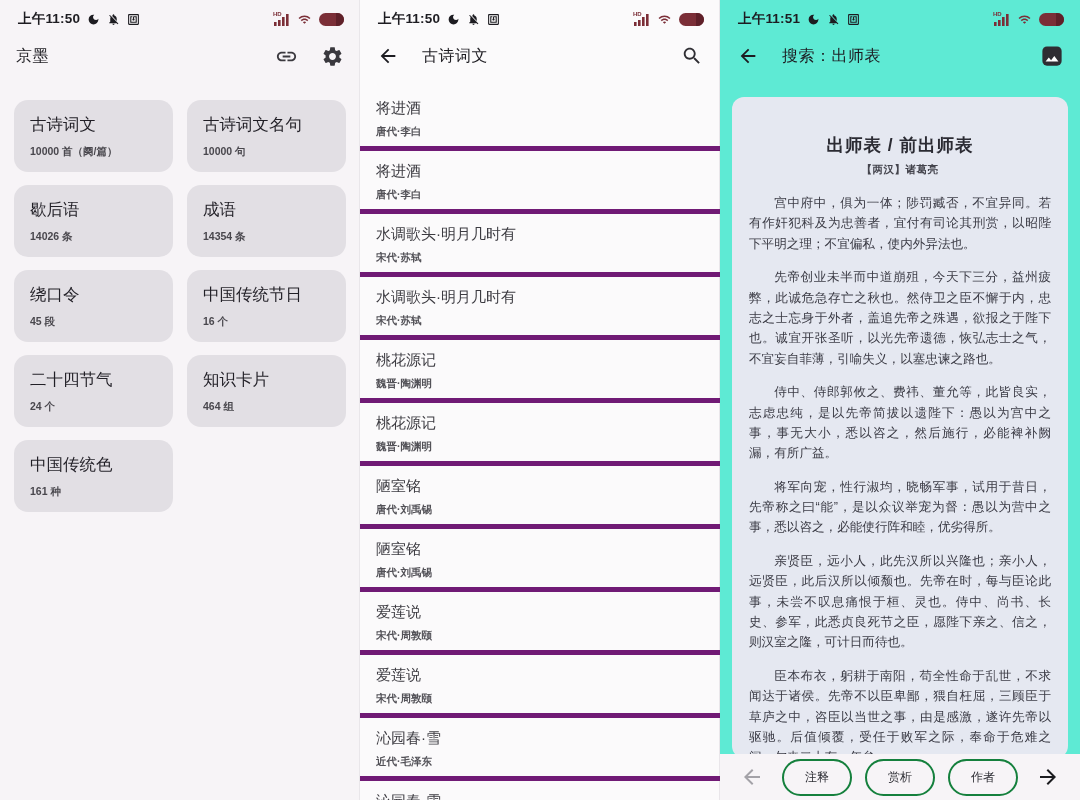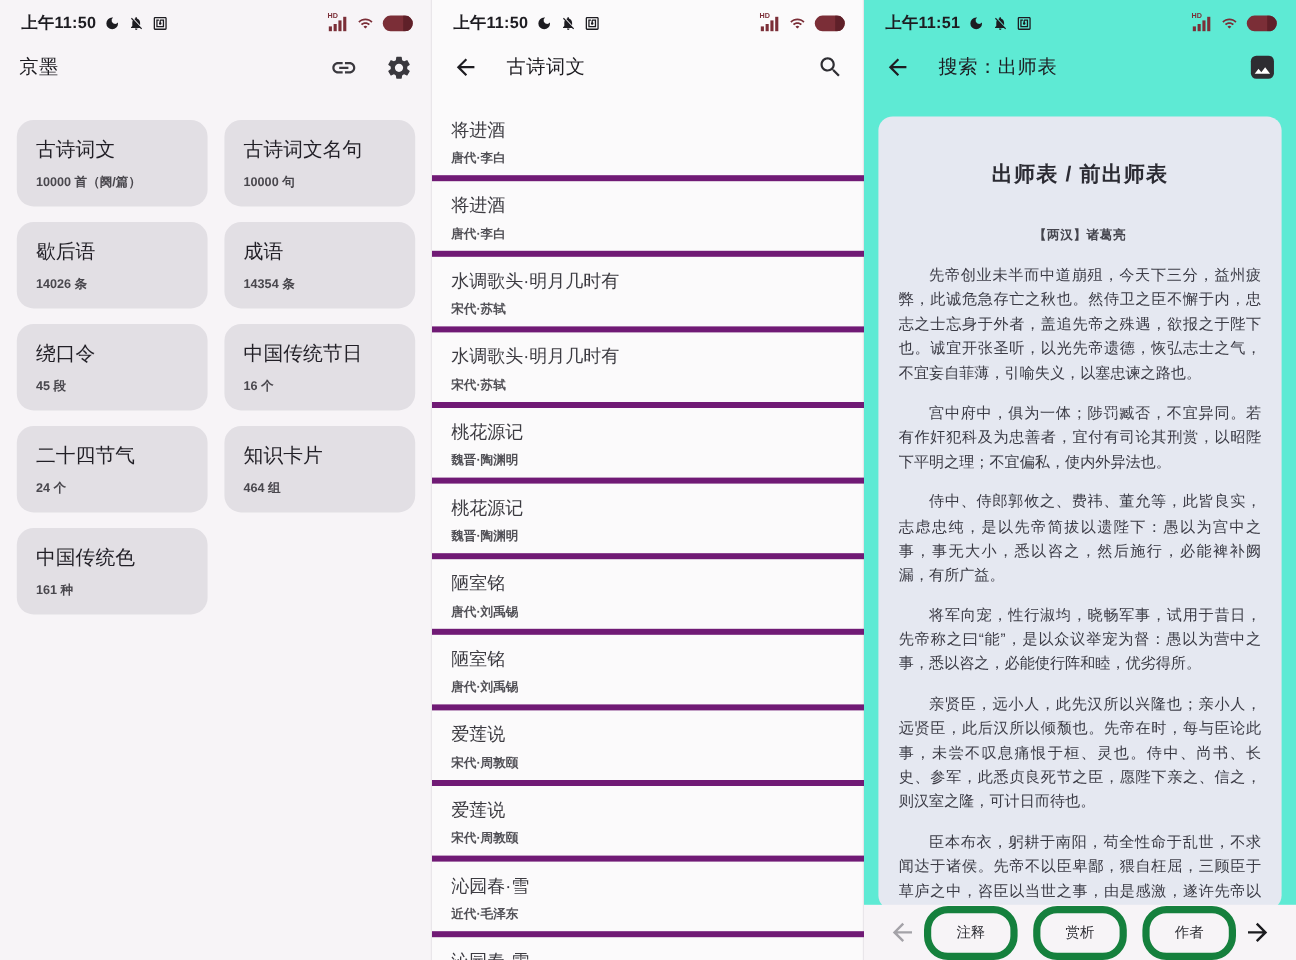--- a/index.html
+++ b/index.html
@@ -40,28 +40,28 @@
   
   .rows{margin-top:8px;}
   .row{height:63px;box-sizing:border-box;padding:11px 16px 0;border-bottom:5px solid #701a75;background:transparent;}
   .row-title{font-size:15px;color:#3c3b41;}
   .row-author{font-size:10.5px;font-weight:700;color:#525157;margin-top:7px;}
 
   
   .doc-card{position:absolute;top:97px;left:12px;right:12px;bottom:42px;background:#e5e8f1;
     border-radius:12px;padding:36px 17px;box-sizing:border-box;overflow:hidden;}
   .doc-title{text-align:center;font-size:17.5px;font-weight:700;color:#2b2b33;letter-spacing:1px;}
-  .doc-author{text-align:center;font-size:10.5px;font-weight:700;color:#44444d;margin-top:32px;letter-spacing:.5px;}
+  .doc-author{text-align:center;font-size:10.5px;font-weight:700;color:#44444d;margin-top:6px;letter-spacing:.5px;}
   .doc-body p{font-size:12.6px;line-height:1.62;color:#3b3b45;text-align:justify;text-indent:2em;margin:13px 0 0;}
   .doc-body p:first-child{margin-top:16px;}
 
   .footer{position:absolute;left:0;right:0;bottom:0;height:46px;background:#f7f4f7;
     display:flex;align-items:center;padding:0 20px;box-sizing:border-box;}
   .pill-group{flex:1;display:flex;justify-content:center;gap:13px;}
-  .pill{border:6px solid #15803d;border-radius:20px;padding:8px 21px;font-size:12px;color:#2e2e35;
+  .pill{border:2px solid #15803d;border-radius:20px;padding:8px 21px;font-size:12px;color:#2e2e35;
     background:transparent;font-family:inherit;}
   .nav-prev{color:#a4a2a8;}
   .nav-next{color:#1b1b1f;}
 </style>
 </head>
 <body>
 
 <div class="screen screen-home">
   <div class="statusbar">
     <div class="sb-left">
@@ -323,22 +323,22 @@
           <rect x="1.5" y="1.5" width="21" height="21" rx="5" fill="#2e2d32"></rect>
           <path d="M8.5 13.5l2.5 3.01L14.5 12l4.5 6H5l3.5-4.5z" fill="#ffffff"></path>
         </svg>
       </span>
   </div>
 
   <div class="doc-card">
     <div class="doc-title">出师表 / 前出师表</div>
     <div class="doc-author">【两汉】诸葛亮</div>
     <div class="doc-body">
+      <p>宫中府中，俱为一体；陟罚臧否，不宜异同。若有作奸犯科及为忠善者，宜付有司论其刑赏，以昭陛下平明之理；不宜偏私，使内外异法也。</p>
       <p>先帝创业未半而中道崩殂，今天下三分，益州疲弊，此诚危急存亡之秋也。然侍卫之臣不懈于内，忠志之士忘身于外者，盖追先帝之殊遇，欲报之于陛下也。诚宜开张圣听，以光先帝遗德，恢弘志士之气，不宜妄自菲薄，引喻失义，以塞忠谏之路也。</p>
-      <p>宫中府中，俱为一体；陟罚臧否，不宜异同。若有作奸犯科及为忠善者，宜付有司论其刑赏，以昭陛下平明之理；不宜偏私，使内外异法也。</p>
       <p>侍中、侍郎郭攸之、费祎、董允等，此皆良实，志虑忠纯，是以先帝简拔以遗陛下：愚以为宫中之事，事无大小，悉以咨之，然后施行，必能裨补阙漏，有所广益。</p>
       <p>将军向宠，性行淑均，晓畅军事，试用于昔日，先帝称之曰“能”，是以众议举宠为督：愚以为营中之事，悉以咨之，必能使行阵和睦，优劣得所。</p>
       <p>亲贤臣，远小人，此先汉所以兴隆也；亲小人，远贤臣，此后汉所以倾颓也。先帝在时，每与臣论此事，未尝不叹息痛恨于桓、灵也。侍中、尚书、长史、参军，此悉贞良死节之臣，愿陛下亲之、信之，则汉室之隆，可计日而待也。</p>
       <p>臣本布衣，躬耕于南阳，苟全性命于乱世，不求闻达于诸侯。先帝不以臣卑鄙，猥自枉屈，三顾臣于草庐之中，咨臣以当世之事，由是感激，遂许先帝以驱驰。后值倾覆，受任于败军之际，奉命于危难之间：尔来二十有一年矣。</p>
 
     </div>
   </div>
 
   <div class="footer">
     <span class="iconbtn nav-prev">

